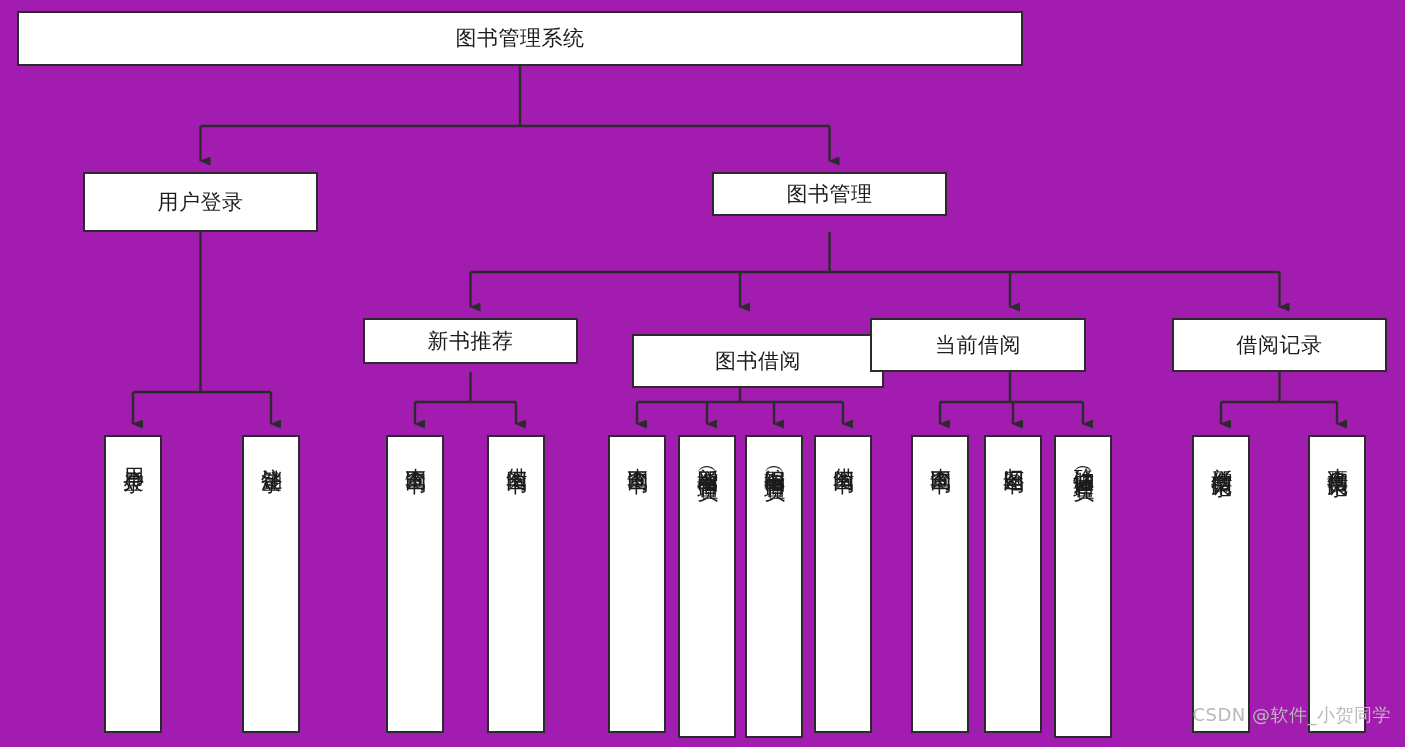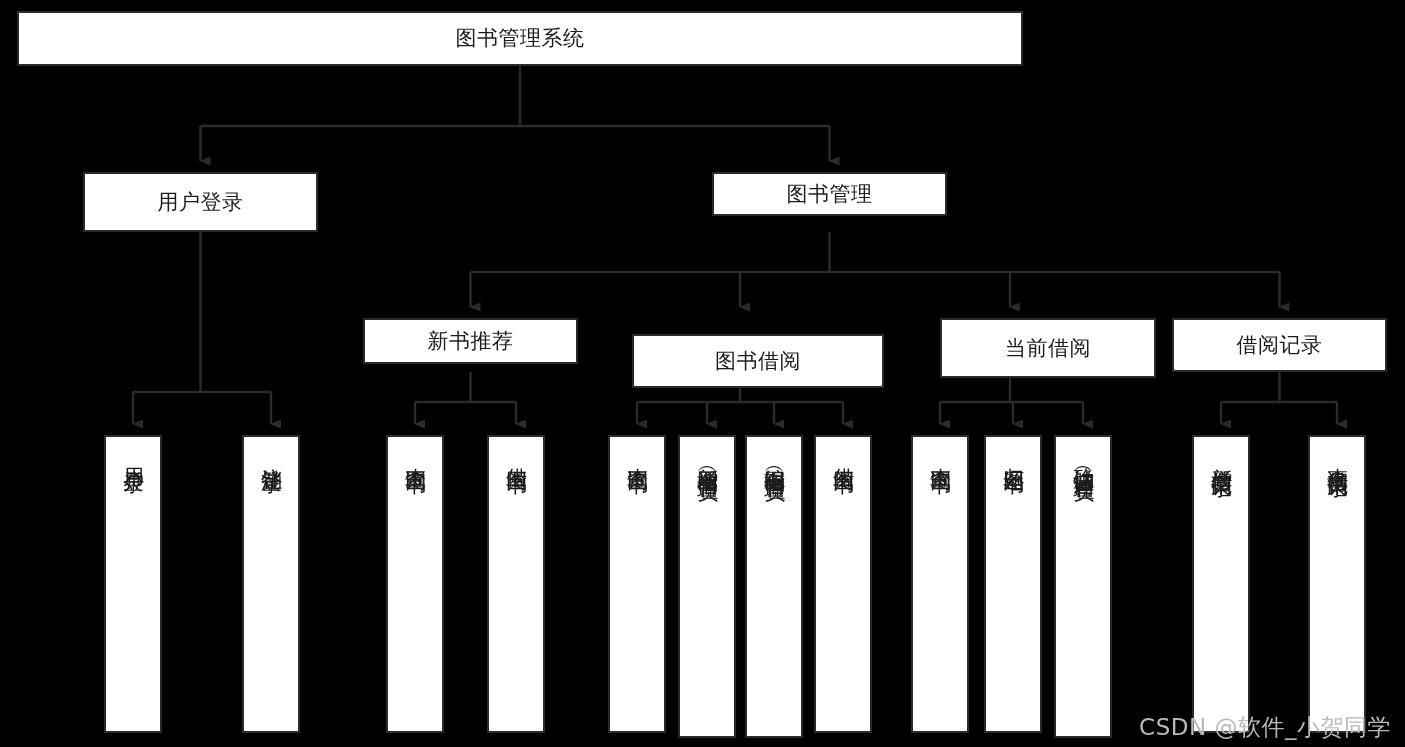--- a/index.html
+++ b/index.html
@@ -5,21 +5,21 @@
 <style>
   html,body{margin:0;padding:0;background:#ffffff;}
   body{
     font-family:"DejaVu Sans","Liberation Sans",sans-serif;
     color:#1a1a1a;
   }
   #canvas{
     position:relative;
     width:1405px;
     height:747px;
-    background:#000000;
+    background:#a21caf;
     overflow:hidden;
   }
   #edges{
     position:absolute;
     left:0; top:0;
     width:1405px;
     height:747px;
     pointer-events:none;
   }
   .node{
@@ -51,22 +51,22 @@
     text-orientation:upright;
     font-size:21px;
     line-height:1.32;
     letter-spacing:2px;
     white-space:normal;
     max-height:700px;
   }
   #watermark{
     position:absolute;
     right:14px;
-    bottom:4px;
-    font-size:23px;
+    bottom:20px;
+    font-size:18px;
     color:#b9b9b9;
     letter-spacing:0.5px;
     z-index:5;
     white-space:nowrap;
     user-select:none;
   }
 </style>
 </head>
 <body>
 
@@ -124,21 +124,21 @@
       </div>
       <div class="node" style="left: 712px; top: 172px; width: 235px; height: 44px;">
         <span class="lbl">图书管理</span>
       </div>
       <div class="node" style="left: 363px; top: 318px; width: 215px; height: 46px;">
         <span class="lbl">新书推荐</span>
       </div>
       <div class="node" style="left: 632px; top: 334px; width: 252px; height: 54px; font-family: Liberation Serif, serif;">
         <span class="lbl">图书借阅</span>
       </div>
-      <div class="node" style="left: 940px; top: 318px; width: 216px; height: 60px;">
+      <div class="node" style="left: 870px; top: 318px; width: 216px; height: 54px;">
         <span class="lbl">当前借阅</span>
       </div>
       <div class="node" style="left: 1172px; top: 318px; width: 215px; height: 54px;">
         <span class="lbl">借阅记录</span>
       </div>
       <div class="node leaf" style="left: 104px; top: 435px; width: 58px; height: 298px;">
         <span class="lbl">用户登录</span>
       </div>
       <div class="node leaf" style="left: 242px; top: 435px; width: 58px; height: 298px;">
         <span class="lbl">注销登录</span>

